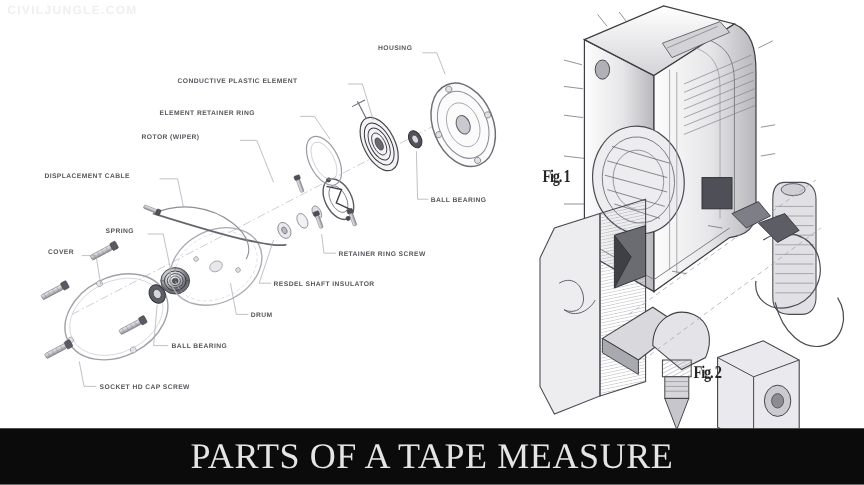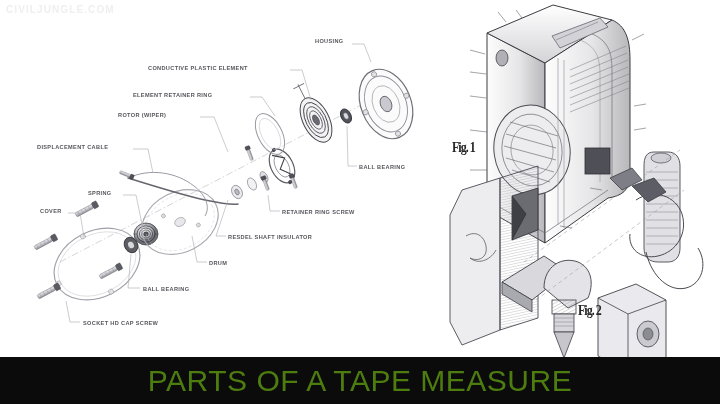--- a/index.html
+++ b/index.html
@@ -19,22 +19,22 @@
        white-space:nowrap;font-weight:600;font-family:"Liberation Sans",sans-serif;}
 
   
   .figcap{position:absolute;font-family:"Liberation Serif",serif;font-weight:700;
           font-size:12px;color:#262626;letter-spacing:-1px;
           transform:scaleY(1.25);}
 
   
   .titlebar{position:absolute;left:0;top:357px;width:720px;height:47px;
             background:#0b0b0b;display:flex;align-items:center;justify-content:center;}
-  .titlebar .ttl{color:#4d7c0f;font-size:30px;letter-spacing:.5px;font-weight:400;
-                 font-family:Liberation Sans, sans-serif;}
+  .titlebar .ttl{color:#e5e5e5;font-size:30px;letter-spacing:.5px;font-weight:400;
+                 font-family:Liberation Serif, serif;}
   .bar-sheen{position:absolute;left:0;top:357px;width:720px;height:2px;
              background:linear-gradient(#8a8a8a,#2a2a2a);}
 </style>
 </head>
 <body>
 
 <div id="page">
 
   <div class="watermark">CIVILJUNGLE.COM</div>
 

